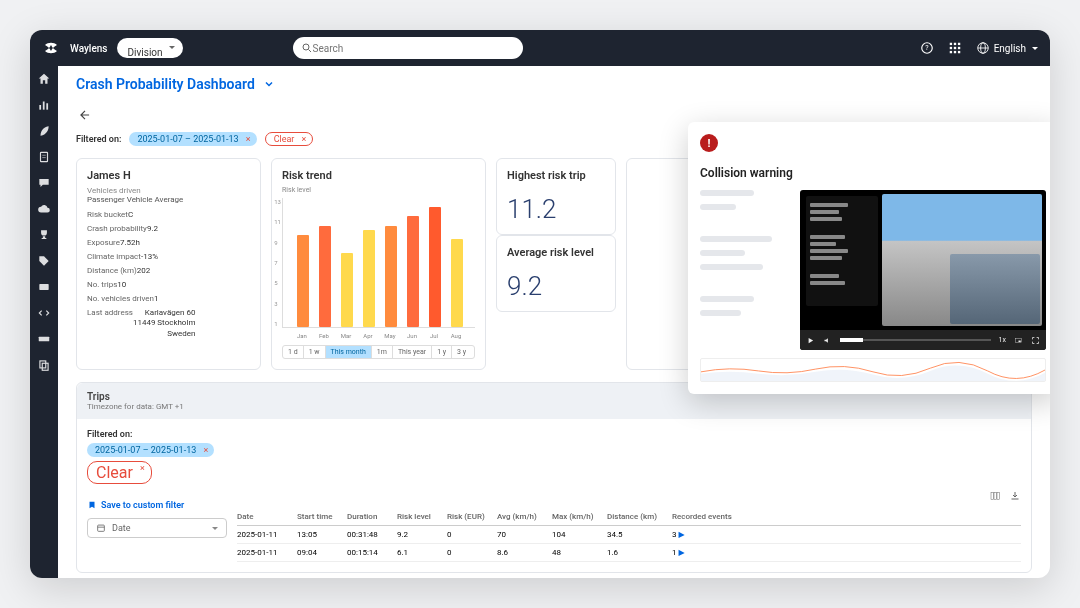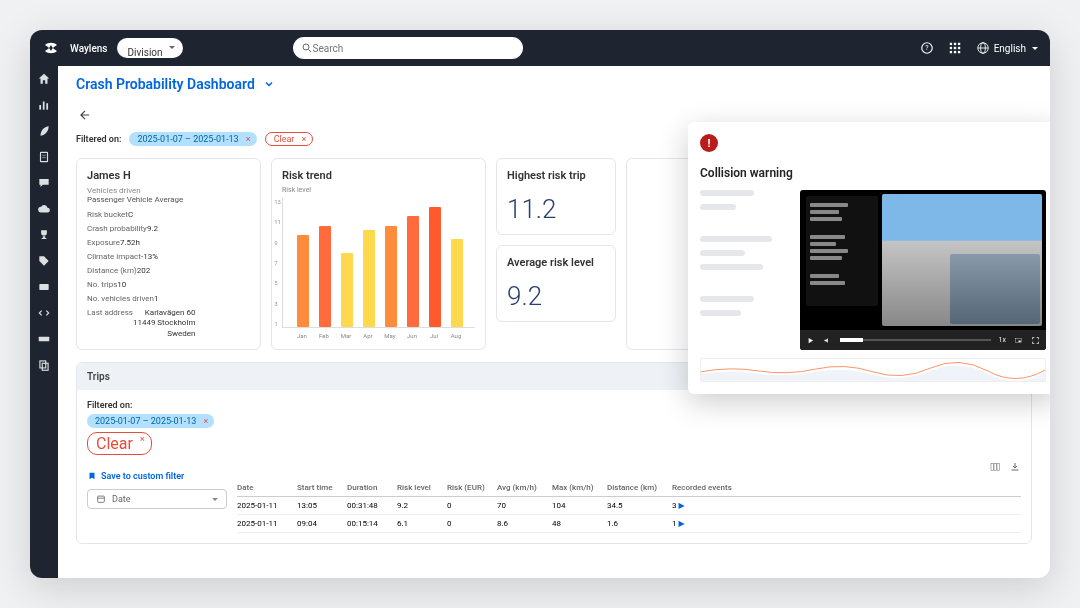--- a/index.html
+++ b/index.html
@@ -53,21 +53,21 @@
 .bar{width:12px;border-radius:1px}
 .xaxis{display:flex;gap:10px;padding-left:14px;margin-top:4px;font-size:6px;color:#888}
 .xaxis span{width:12px;text-align:center}
 .range-buttons{display:flex;margin-top:6px;font-size:7px;border:1px solid #ddd;border-radius:3px;overflow:hidden}
 .range-buttons span{padding:2px 5px;border-right:1px solid #ddd;cursor:pointer;color:#666}
 .range-buttons span:last-child{border-right:none}
 .range-buttons .active{background:#b3e0ff;color:#0066a0}
 
 .stat-card{display:flex;flex-direction:column}
 .stat-card .big{font-size:26px;font-weight:300;color:#2a3f6e;margin-top:8px}
-.stat-col{display:flex;flex-direction:column;gap:10px}
+.stat-col{display:flex;flex-direction:column;}
 
 .trips-section{margin-top:12px;border:1px solid #e2e5ea;border-radius:6px;padding:10px}
 .trips-head{background:#eef1f5;margin:-10px -10px 10px;padding:8px 10px;border-radius:6px 6px 0 0}
 .trips-head .t-title{font-size:10px;font-weight:600;color:#444}
 .trips-head .tz{font-size:8px;color:#777}
 .trips-filter{display:flex;align-items:center;gap:8px;margin-top:4px}
 .trips-filter .filter-chip{font-size:9px}
 .save-filter{font-size:9px;color:#0066e0;font-weight:600;cursor:pointer;margin-top:10px;display:flex;align-items:center;gap:4px}
 .save-filter svg{width:10px;height:10px}
 .trip-content{display:flex;gap:10px;margin-top:8px}
@@ -273,20 +273,29 @@
           <div class="xaxis" id="xaxis">
               <span>Jan</span>
               <span>Feb</span>
               <span>Mar</span>
               <span>Apr</span>
               <span>May</span>
               <span>Jun</span>
               <span>Jul</span>
               <span>Aug</span>
             </div>
+          <div class="range-buttons" id="ranges">
+              <span>1 d</span>
+              <span>1 w</span>
+              <span class="active">This month</span>
+              <span>1m</span>
+              <span>This year</span>
+              <span>1 y</span>
+              <span>3 y</span>
+            </div>
         </div>
 
         <div class="stat-col">
           <div class="card stat-card">
             <div class="card-t">Highest risk trip</div>
             <div class="big">11.2</div>
           </div>
           <div class="card stat-card">
             <div class="card-t">Average risk level</div>
             <div class="big">9.2</div>
@@ -295,20 +304,21 @@
 
         <div class="card stat-card" style="grid-column:span 2">
           <div class="card-t"></div>
           <div class="big" style="text-align:center">3</div>
         </div>
       </div>
 
       <div class="trips-section">
         <div class="trips-head">
           <div class="t-title">Trips</div>
+          <div class="tz">Timezone for data: GMT +1</div>
         </div>
         <div class="filter-label" style="font-size:9px;margin-top:4px">Filtered on:</div>
         <div class="trips-filter">
           <span class="filter-chip"><span>2025-01-07 – 2025-01-13</span><span class="x">×</span></span>
         </div>
         <div style="margin-top:6px"><span class="clear-chip"><span>Clear</span><span class="x">×</span></span></div>
 
         <div class="trip-content">
           <div class="trip-left">
             <div class="save-filter">

